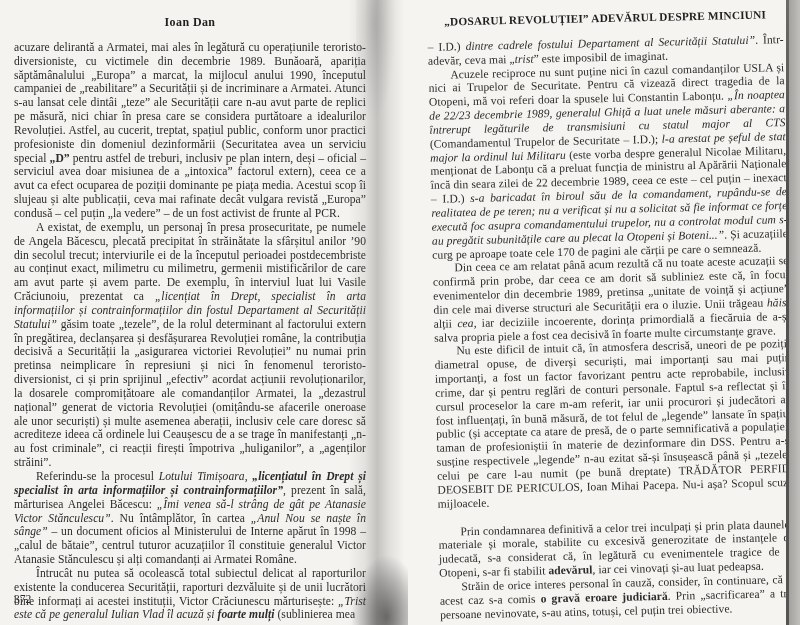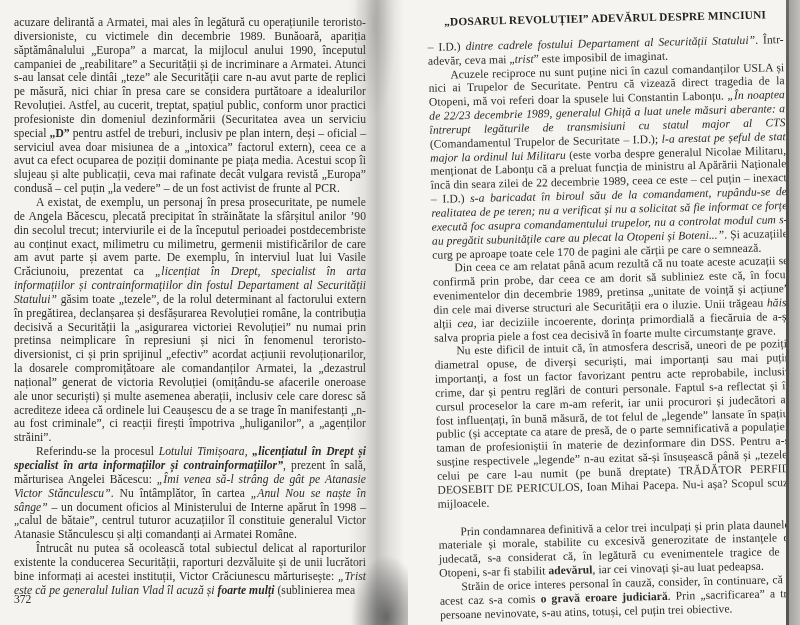--- a/index.html
+++ b/index.html
@@ -93,20 +93,21 @@
     background: linear-gradient(to right, #a3a29f, #c0bfbc);
   }
 </style>
 </head>
 <body>
 
 <div class="spread">
 
   <div class="page page-left">
     <div class="page-content content-left">
+      <div class="running-header">Ioan Dan</div>
       <div>
           <p class="para"><span class="seg-r">acuzare delirantă a Armatei, mai ales în legătură cu operațiunile teroristo-diversioniste, cu victimele din decembrie 1989. Bunăoară, apariția săptămânalului „Europa” a marcat, la mijlocul anului 1990, începutul campaniei de „reabilitare” a Securității și de incriminare a Armatei. Atunci s-au lansat cele dintâi „teze” ale Securității care n-au avut parte de replici pe măsură, nici chiar în presa care se considera purtătoare a idealurilor Revoluției. Astfel, au cucerit, treptat, spațiul public, conform unor practici profesioniste din domeniul dezinformării (Securitatea avea un serviciu special </span><span class="seg-b">„D”</span><span class="seg-r"> pentru astfel de treburi, inclusiv pe plan intern, deși – oficial – serviciul avea doar misiunea de a „intoxica” factorul extern), ceea ce a avut ca efect ocuparea de poziții dominante pe piața media. Acestui scop îi slujeau și alte publicații, ceva mai rafinate decât vulgara revistă „Europa” condusă – cel puțin „la vedere” – de un fost activist de frunte al PCR.</span></p>
           <p class="para indent"><span class="seg-r">A existat, de exemplu, un personaj în presa prosecuritate, pe numele de Angela Băcescu, plecată precipitat în străinătate la sfârșitul anilor ’90 din secolul trecut; interviurile ei de la începutul perioadei postdecembriste au conținut exact, milimetru cu milimetru, germenii mistificărilor de care am avut parte și avem parte. De exemplu, în interviul luat lui Vasile Crăciunoiu, prezentat ca </span><span class="seg-i">„licențiat în Drept, specialist în arta informațiilor și contrainformațiilor din fostul Departament al Securității Statului”</span><span class="seg-r"> găsim toate „tezele”, de la rolul determinant al factorului extern în pregătirea, declanșarea și desfășurarea Revoluției române, la contribuția decisivă a Securității la „asigurarea victoriei Revoluției” nu numai prin pretinsa neimplicare în represiuni și nici în fenomenul teroristo-diversionist, ci și prin sprijinul „efectiv” acordat acțiunii revoluționarilor, la dosarele compromițătoare ale comandanților Armatei, la „dezastrul național” generat de victoria Revoluției (omițându-se afacerile oneroase ale unor securiști) și multe asemenea aberații, inclusiv cele care doresc să acrediteze ideea că ordinele lui Ceaușescu de a se trage în manifestanți „n-au fost criminale”, ci reacții firești împotriva „huliganilor”, a „agenților străini”.</span></p>
           <p class="para indent"><span class="seg-r">Referindu-se la procesul </span><span class="seg-i">Lotului Timișoara</span><span class="seg-r">, </span><span class="seg-bi">„licențiatul în Drept și specialist în arta informațiilor și contrainformațiilor”</span><span class="seg-r">, prezent în sală, mărturisea Angelei Băcescu: </span><span class="seg-i">„Îmi venea să-l strâng de gât pe Atanasie Victor Stănculescu”</span><span class="seg-r">. Nu întâmplător, în cartea </span><span class="seg-i">„Anul Nou se naște în sânge”</span><span class="seg-r"> – un document oficios al Ministerului de Interne apărut în 1998 – „calul de bătaie”, centrul tuturor acuzațiilor îl constituie generalul Victor Atanasie Stănculescu și alți comandanți ai Armatei Române.</span></p>
           <p class="para indent"><span class="seg-r">Întrucât nu putea să ocolească total subiectul delicat al raporturilor existente la conducerea Securității, raporturi dezvăluite și de unii lucrători bine informați ai acestei instituții, Victor Crăciunescu mărturisește: </span><span class="seg-i">„Trist este că pe generalul Iulian Vlad îl acuză și </span><span class="seg-bi">foarte mulți</span><span class="seg-r"> (sublinierea mea</span></p>
         </div>
     </div>
     <div class="page-number pn-left">372</div>
   </div>
 

